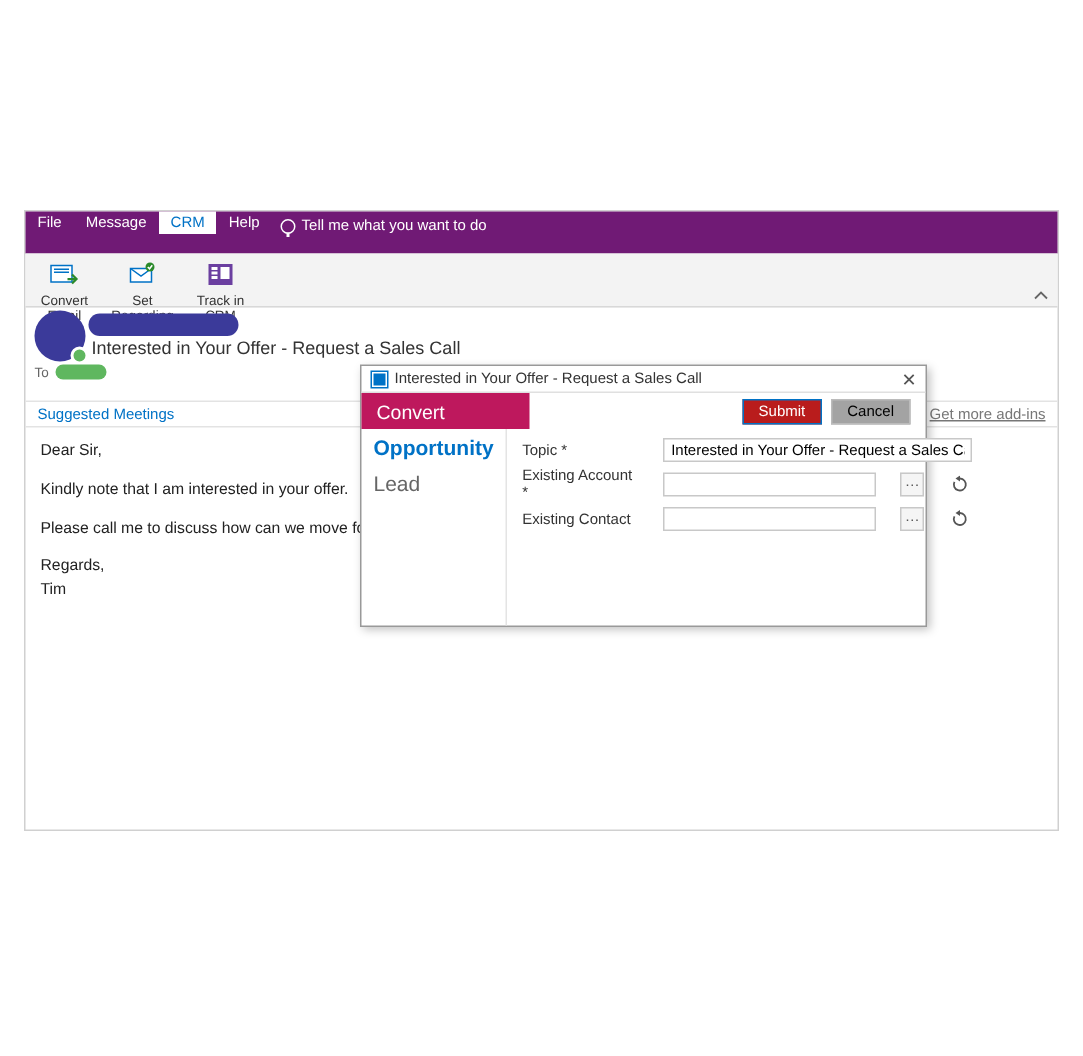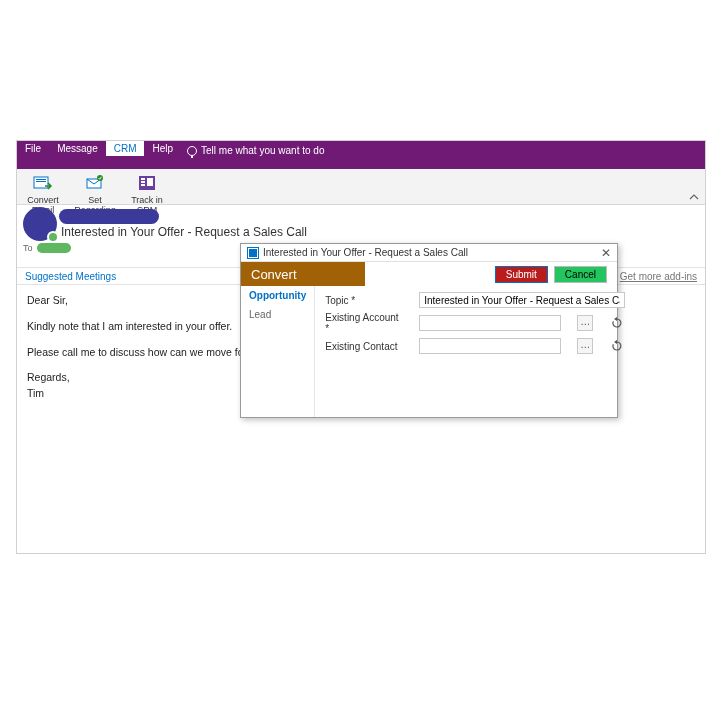--- a/index.html
+++ b/index.html
@@ -30,27 +30,27 @@
   .body { padding: 8px 10px; font-size: 10.5px; color: #222; line-height: 1.5; }
   .body p { margin-bottom: 10px; }
 
   .dialog { position: absolute; left: 240px; top: 243px; width: 378px; height: 175px; background: #fff; border: 1px solid #999; box-shadow: 2px 2px 6px rgba(0,0,0,.25); display: flex; flex-direction: column; }
   .dlg-title { display: flex; align-items: center; justify-content: space-between; padding: 2px 6px; font-size: 10px; border-bottom: 1px solid #e0e0e0; height: 18px; }
   .dlg-title .left { display: flex; align-items: center; gap: 4px; }
   .dlg-title .o-logo { width: 12px; height: 12px; border: 1px solid #0072c6; position: relative; }
   .dlg-title .o-logo::after { content: ""; position: absolute; left: 1px; top: 1px; right: 1px; bottom: 1px; background: #0072c6; }
   .dlg-title .close { cursor: pointer; color: #555; font-size: 12px; }
   .dlg-bar { display: flex; align-items: center; height: 24px; }
-  .dlg-bar .convert { background: #a16207; color: #fff; font-size: 13px; padding: 3px 10px; width: 124px; height: 100%; display: flex; align-items: center; }
+  .dlg-bar .convert { background: #be185d; color: #fff; font-size: 13px; padding: 3px 10px; width: 112px; height: 100%; display: flex; align-items: center; }
   .dlg-bar .spacer { flex: 1; }
   .dlg-bar .btns { display: flex; gap: 6px; padding-right: 10px; }
-  .dlg-bar button { font-size: 10px; height: 17px; border: 1px solid #bbb; background: #22c55e; padding: 0 10px; cursor: pointer; }
+  .dlg-bar button { font-size: 10px; height: 17px; border: 1px solid #bbb; background: #a3a3a3; padding: 0 10px; cursor: pointer; }
   .dlg-bar button.primary { background: #b91c1c; color: #fff; border-color: #0072c6; }
   .dlg-body { flex: 1; display: flex; }
-  .dlg-side { width: 104px; border-right: 1px solid #e4e4e4; font-size: 10px; }
+  .dlg-side { width: 104px; border-right: 1px solid #e4e4e4; font-size: 14px; }
   .dlg-side .item { padding: 4px 8px; cursor: pointer; color: #666; }
   .dlg-side .item.active { color: #0072c6; font-weight: 600; }
   .dlg-form { flex: 1; padding: 6px 10px; font-size: 10px; }
   .frow { display: flex; align-items: center; margin-bottom: 4px; gap: 16px; }
   .frow label { width: 78px; color: #333; }
   .frow input[type="text"] { flex: 1; border: 1px solid #c8c8c8; height: 16px; font-size: 10px; padding: 0 4px; }
   .frow .lookup { width: 16px; height: 16px; border: 1px solid #c8c8c8; background: #f5f5f5; text-align: center; line-height: 12px; cursor: pointer; font-size: 10px; color: #555; }
   .frow .refresh { width: 16px; height: 16px; display: flex; align-items: center; justify-content: center; cursor: pointer; color: #555; }
   .dlg-status { border-top: 1px solid #ccc; background: #eee; font-size: 10px; color: #555; padding: 2px 6px; height: 14px; }
 

